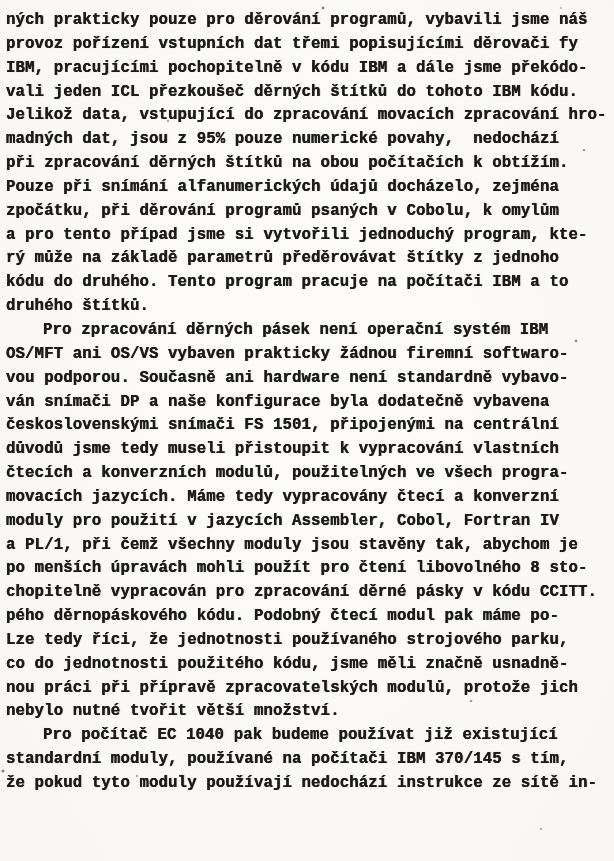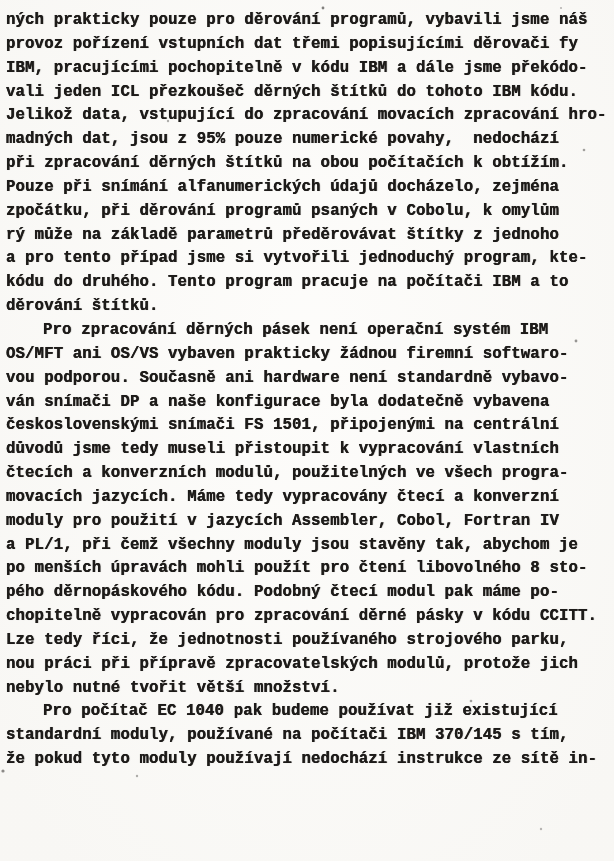--- a/index.html
+++ b/index.html
@@ -74,36 +74,37 @@
 
   <div class="line">ných prakticky pouze pro děrování programů, vybavili jsme náš</div>
   <div class="line">provoz pořízení vstupních dat třemi popisujícími děrovači fy</div>
   <div class="line">IBM, pracujícími pochopitelně v kódu IBM a dále jsme překódo-</div>
   <div class="line">vali jeden ICL přezkoušeč děrných štítků do tohoto IBM kódu.</div>
   <div class="line">Jelikož data, vstupující do zpracování movacích zpracování hro-</div>
   <div class="line">madných dat, jsou z 95% pouze numerické povahy,  nedochází</div>
   <div class="line">při zpracování děrných štítků na obou počítačích k obtížím.</div>
   <div class="line">Pouze při snímání alfanumerických údajů docházelo, zejména</div>
   <div class="line">zpočátku, při děrování programů psaných v Cobolu, k omylům</div>
+  <div class="line">a pro tento případ jsme si vytvořili jednoduchý program, kte-</div>
   <div class="line">rý může na základě parametrů předěrovávat štítky z jednoho</div>
-  <div class="line">a pro tento případ jsme si vytvořili jednoduchý program, kte-</div>
   <div class="line">kódu do druhého. Tento program pracuje na počítači IBM a to</div>
-  <div class="line">děrování štítků.</div>
+  <div class="line">druhého štítků.</div>
   <div class="line indent">Pro zpracování děrných pásek není operační systém IBM</div>
   <div class="line">OS/MFT ani OS/VS vybaven prakticky žádnou firemní softwaro-</div>
   <div class="line">vou podporou. Současně ani hardware není standardně vybavo-</div>
   <div class="line">ván snímači DP a naše konfigurace byla dodatečně vybavena</div>
   <div class="line">československými snímači FS 1501, připojenými na centrální</div>
   <div class="line">důvodů jsme tedy museli přistoupit k vypracování vlastních</div>
   <div class="line">čtecích a konverzních modulů, použitelných ve všech progra-</div>
   <div class="line">movacích jazycích. Máme tedy vypracovány čtecí a konverzní</div>
   <div class="line">moduly pro použití v jazycích Assembler, Cobol, Fortran IV</div>
   <div class="line">a PL/1, při čemž všechny moduly jsou stavěny tak, abychom je</div>
   <div class="line">po menších úpravách mohli použít pro čtení libovolného 8 sto-</div>
+  <div class="line">chopitelně vypracován pro zpracování děrné pásky v kódu CCITT.</div>
   <div class="line">pého děrnopáskového kódu. Podobný čtecí modul pak máme po-</div>
-  <div class="line">chopitelně vypracován pro zpracování děrné pásky v kódu CCITT.</div>
   <div class="line">Lze tedy říci, že jednotnosti používaného strojového parku,</div>
+  <div class="line">co do jednotnosti použitého kódu, jsme měli značně usnadně-</div>
   <div class="line">nou práci při přípravě zpracovatelských modulů, protože jich</div>
   <div class="line">nebylo nutné tvořit větší množství.</div>
   <div class="line indent">Pro počítač EC 1040 pak budeme používat již existující</div>
   <div class="line">standardní moduly, používané na počítači IBM 370/145 s tím,</div>
   <div class="line">že pokud tyto moduly používají nedochází instrukce ze sítě in-</div>
 </div>
 
 </body></html>

